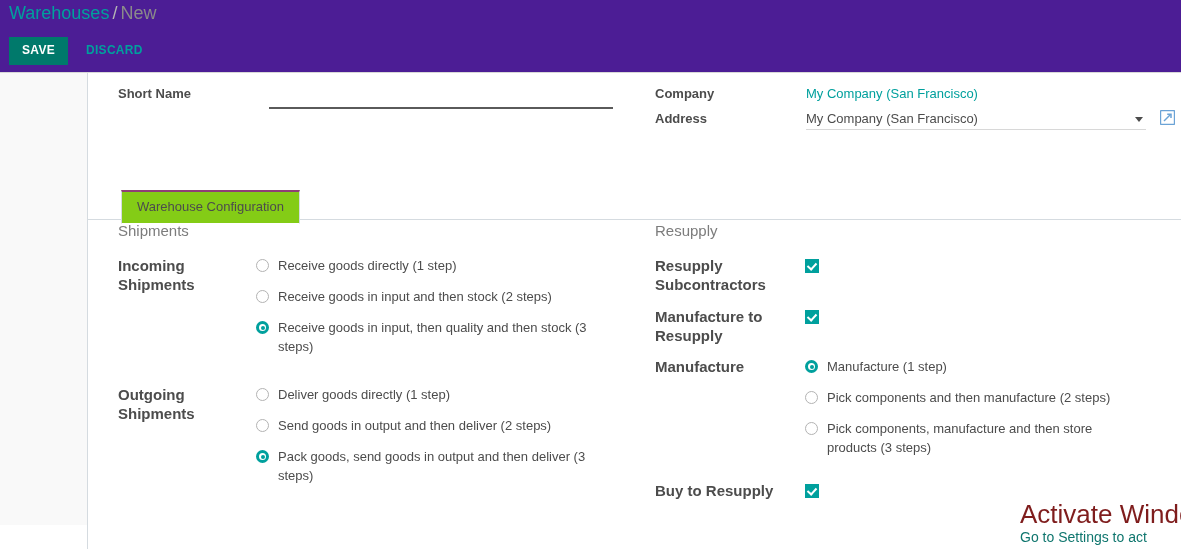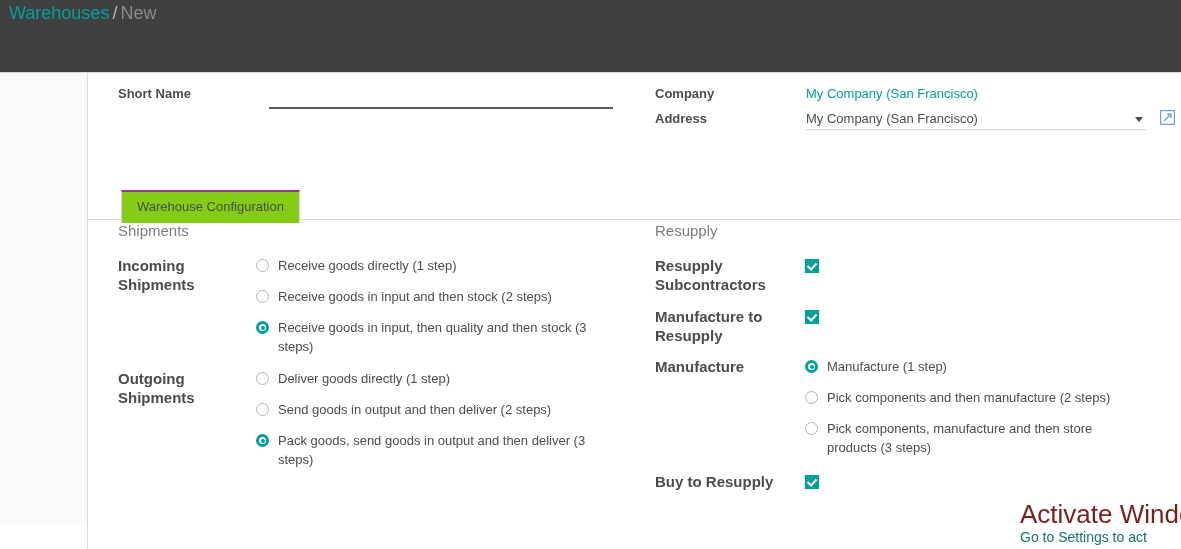--- a/index.html
+++ b/index.html
@@ -16,21 +16,21 @@
     overflow: hidden;
     position: relative;
   }
 
   
   #control-panel {
     position: absolute;
     left: 0; top: 0;
     width: 1181px;
     height: 72px;
-    background: #404040;
+    background: #4c1d95;
     box-sizing: border-box;
   }
   #breadcrumb {
     position: absolute;
     left: 9px; top: 2px;
     font-size: 18px;
     line-height: 22px;
     white-space: nowrap;
   }
   #breadcrumb .crumb-link {
@@ -335,20 +335,24 @@
 </style>
 </head>
 <body>
 
 <div id="control-panel">
 
   <div id="breadcrumb">
     <span class="crumb-link">Warehouses</span><span class="crumb-sep">/</span><span class="crumb-current">New</span>
   </div>
 
+  <div id="action-buttons">
+    <button id="save-button">SAVE</button>
+    <button id="discard-button">DISCARD</button>
+  </div>
 
 </div>
 
 <div id="page-body">
 
   <div id="sheet">
 
     <div id="top-group">
 
       <div class="col-left">
@@ -418,21 +422,21 @@
             </label>
 
             <label class="radio-opt checked">
               <span class="radio-mark"></span>
               <span class="radio-label">Receive goods in input, then quality and then stock (3 steps)</span>
             </label>
 
           </div>
         </div>
 
-        <div class="setting-row" style="margin-top:13px;">
+        <div class="setting-row" style="margin-top:29px;">
           <div class="setting-label">Outgoing Shipments</div>
           <div class="setting-control" id="outgoing-options">
 
             <label class="radio-opt">
               <span class="radio-mark"></span>
               <span class="radio-label">Deliver goods directly (1 step)</span>
             </label>
 
             <label class="radio-opt">
               <span class="radio-mark"></span>
@@ -480,21 +484,21 @@
             </label>
 
             <label class="radio-opt">
               <span class="radio-mark"></span>
               <span class="radio-label">Pick components, manufacture and then store products (3 steps)</span>
             </label>
 
           </div>
         </div>
 
-        <div class="setting-row" style="margin-top:15px;">
+        <div class="setting-row" style="margin-top:24px;">
           <div class="setting-label">Buy to Resupply</div>
           <div class="setting-control">
             <span class="checkbox-mark"></span>
           </div>
         </div>
 
       </div>
 
     </div>
   </div>

